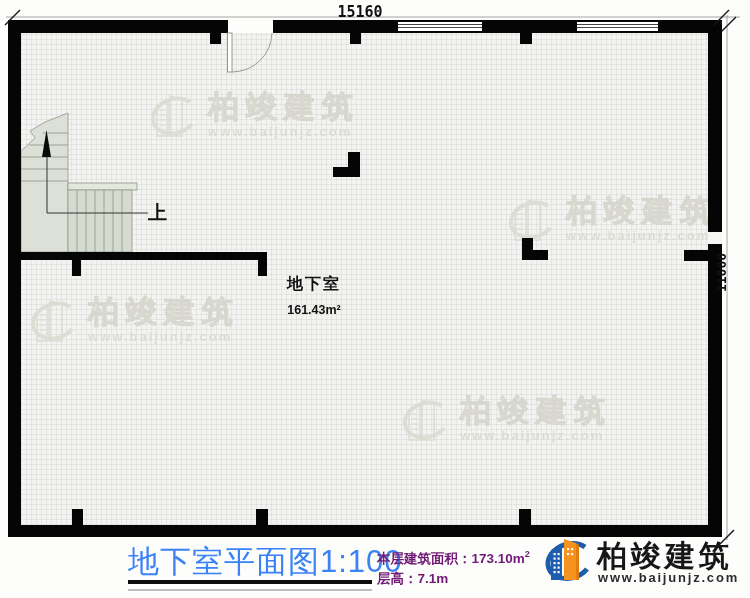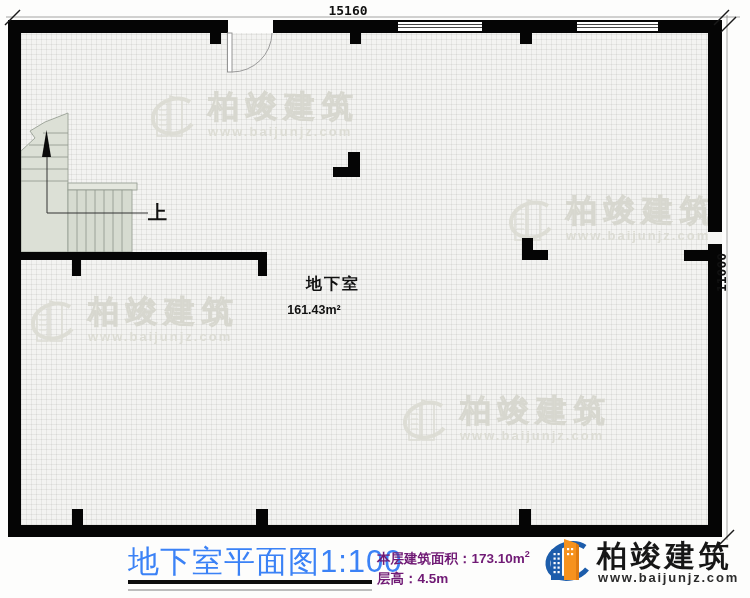--- a/index.html
+++ b/index.html
@@ -21,29 +21,29 @@
   .wall{position:absolute;background:#050505;}
   .win{
     position:absolute;height:13px;box-sizing:border-box;
     border-top:2px solid #050505;border-bottom:2px solid #050505;
     background:#fff linear-gradient(to bottom, transparent 0 2px, #444 2px 3px, transparent 3px 5px, #444 5px 6px, transparent 6px 9px);
   }
   .notch{position:absolute;background:#f6f6f4;}
   svg.overlay{left:0;top:0;width:750px;height:598px;pointer-events:none;}
   
   .dim-top{
-    left:320px;top:3px;width:56px;text-align:center;
-    font-family:"DejaVu Sans Mono",monospace;font-size:13px;font-weight:700;letter-spacing:0px;
+    left:332px;top:3px;width:56px;text-align:center;
+    font-family:"DejaVu Sans Mono",monospace;font-size:15px;font-weight:700;letter-spacing:0px;
   }
   .dim-right{
     left:692px;top:265px;width:58px;height:15px;text-align:center;
     transform:rotate(-90deg);
     font-family:"DejaVu Sans Mono",monospace;font-size:13px;font-weight:700;
   }
-  .room-name{left:268px;top:274px;width:92px;text-align:right;font-size:16px;font-weight:700;letter-spacing:2px;}
+  .room-name{left:268px;top:274px;width:92px;text-align:center;font-size:16px;font-weight:700;letter-spacing:2px;}
   .room-area{left:268px;top:303px;width:92px;text-align:center;font-size:12.5px;font-weight:700;}
   .up-label{left:148px;top:200px;font-size:19px;font-weight:700;}
   
   .wm{position:absolute;display:flex;align-items:flex-start;gap:8px;pointer-events:none;}
   .wm-brand{
     font-size:31px;font-weight:700;letter-spacing:7px;line-height:34px;
     color:#ececе6;color:#ececе5;color:#ebebe4;-webkit-text-stroke:1px #d7d7cf;
   }
   .wm-url{font-size:13px;font-weight:700;letter-spacing:2px;color:#dcdcd4;line-height:16px;}
   
@@ -180,21 +180,21 @@
     <span>地下室平面图</span><span>1:100</span>
   </div>
   <div class="abs rule-thick"></div>
   <div class="abs rule-thin"></div>
 
   <div class="abs info">
     <div>
       <span>本层建筑面积：</span><span>173.10m</span><sup>2</sup>
     </div>
     <div>
-      <span>层高：</span><span>4.5m</span>
+      <span>层高：</span><span>7.1m</span>
     </div>
   </div>
 
   <svg class="abs" style="left:541px;top:536px;" width="54" height="50" viewBox="0 0 54 50">
     <path d="M44,11 A 22 17 -18 1 0 46 33" fill="none" stroke="#1d5dab" stroke-width="5"></path>
     <polygon points="23,3 35,7 35,44 23,44" fill="#f6921e"></polygon>
     <polygon points="35,7 38,9 38,44 35,44" fill="#e07c12"></polygon>
     <polygon points="10,14 21,9 21,44 10,44" fill="#1d5dab"></polygon>
     <g fill="#ffffff">
       <rect x="12.5" y="17" width="2.2" height="2.2"></rect>

